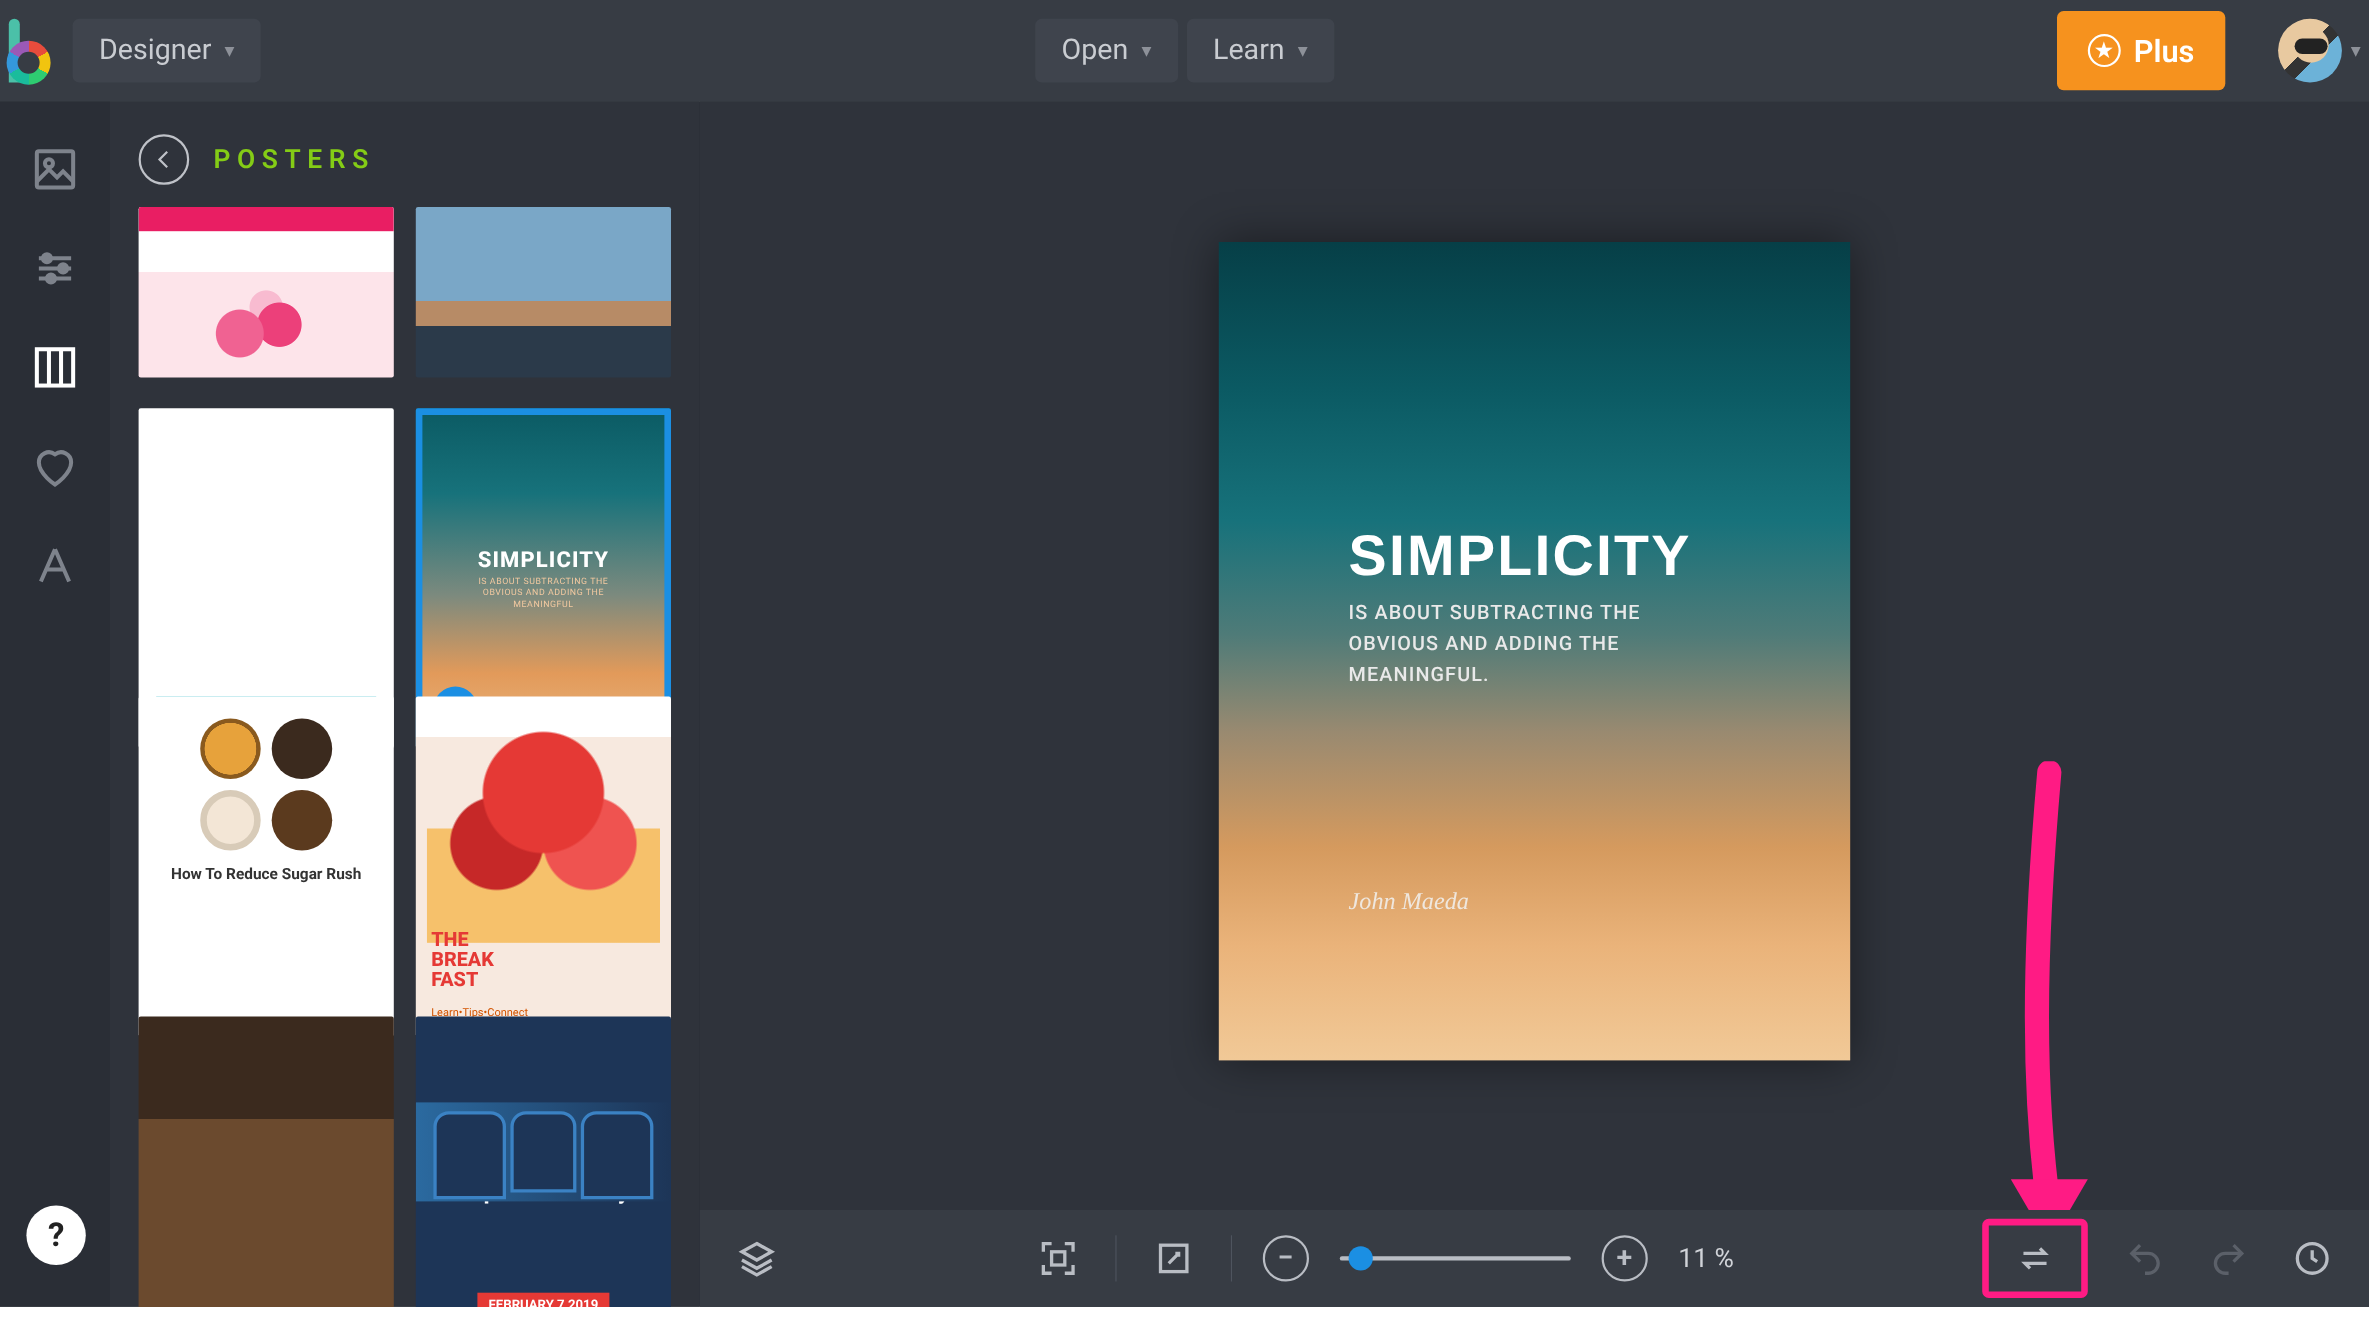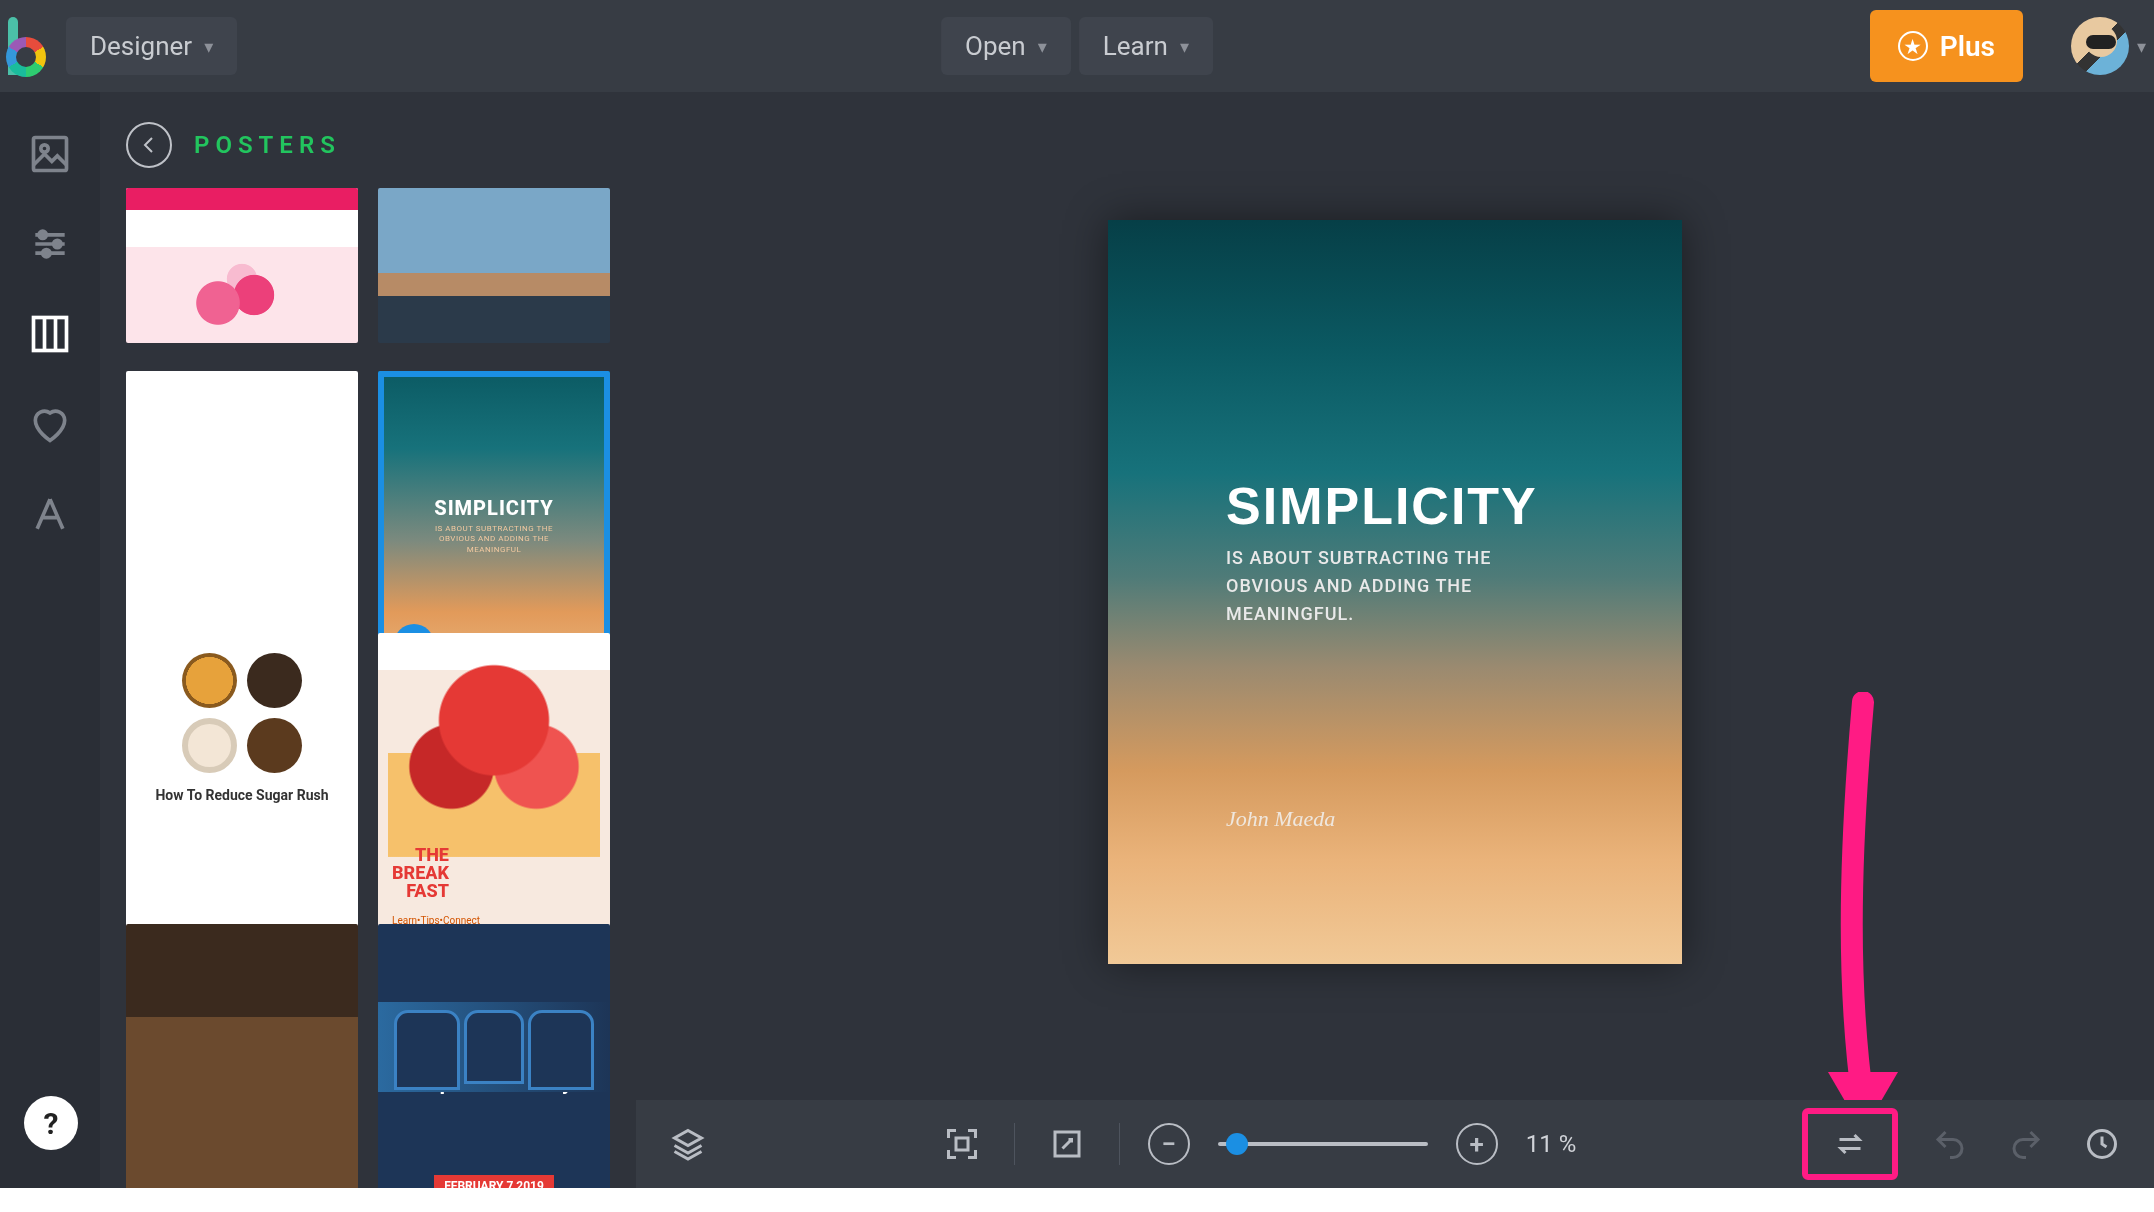--- a/index.html
+++ b/index.html
@@ -33,21 +33,21 @@
   .rail { width:100px; background:#2a2e36; display:flex; flex-direction:column; align-items:center; padding-top:40px; gap:46px; position:relative;}
   .rail .ico { width:44px; height:44px; color:#7e838c; cursor:pointer; display:flex;align-items:center;justify-content:center;}
   .rail .ico.active{ color:#fff;}
   .rail .ico svg{width:100%;height:100%;stroke:currentColor;fill:none;stroke-width:2;}
   .help-fab{ position:absolute; bottom:38px; left:24px; width:54px;height:54px;border-radius:50%;background:#fff;color:#222;font-size:30px;font-weight:700;display:flex;align-items:center;justify-content:center;cursor:pointer;}
 
   
   .panel { width:536px; background:#2f333b; display:flex; flex-direction:column; position:relative; }
   .panel-head{ display:flex; align-items:center; gap:22px; padding:30px 20px 20px 26px;}
   .back-circle{ width:46px;height:46px;border:2.5px solid #bfc2c8;border-radius:50%;display:flex;align-items:center;justify-content:center;color:#bfc2c8;cursor:pointer;font-size:26px;}
-  .panel-title{ color:#22c55e; letter-spacing:6px; font-size:24px; font-weight:600;}
+  .panel-title{ color:#84cc16; letter-spacing:6px; font-size:24px; font-weight:600;}
   .grid{ padding:0 26px 30px 26px; overflow-y:auto; display:grid; grid-template-columns:1fr 1fr; gap:28px 20px;}
   .grid::-webkit-scrollbar{width:10px;}
   .grid::-webkit-scrollbar-thumb{background:#4a4f58;border-radius:5px;}
   .tpl{ width:100%; aspect-ratio: 3/4; border-radius:2px; background:#888; position:relative; overflow:hidden; cursor:pointer; display:flex; align-items:center; justify-content:center; text-align:center;}
   .tpl.wide{aspect-ratio:1.5/1;}
   .tpl.selected{ outline:6px solid #1b8fe3; outline-offset:-6px;}
   .tpl .check{ position:absolute; left:16px; bottom:16px; width:40px;height:40px;border-radius:50%;background:#1b8fe3;display:flex;align-items:center;justify-content:center;color:#fff;font-size:22px;}
 
   
   .tpl1{background:linear-gradient(#fff 0 38%,#fde4ea 38% 100%);}
@@ -68,21 +68,21 @@
   .tpl5{background:#fff;color:#333;flex-direction:column;justify-content:flex-start;padding:14px;}
   .tpl5 .dots{display:grid;grid-template-columns:1fr 1fr;grid-template-rows:1fr 1fr;gap:10px;width:120px;height:120px;margin-top:6px;}
   .tpl5 .dots>div{border-radius:50%;}
   .tpl5 .t5a{background:radial-gradient(circle,#e7a23b 0 60%,#8a5a1e 61% 100%);}
   .tpl5 .t5b{background:#3b2a1e;}
   .tpl5 .t5c{background:#f3e6d6;border:6px solid #d8cbb8;}
   .tpl5 .t5d{background:#5b3a1e;}
   .tpl5 .cap{font-size:14px;font-weight:700;margin-top:14px;line-height:1.2;}
   .tpl6{background:linear-gradient(180deg,#fff 0 12%,#f7e9df 12% 100%);flex-direction:column;}
   .tpl6 .stack{position:absolute;inset:18px 10px 60px 10px;background:radial-gradient(circle at 50% 30%,#e53935 0 28%,transparent 29%),radial-gradient(circle at 30% 50%,#c62828 0 22%,transparent 23%),radial-gradient(circle at 70% 50%,#ef5350 0 22%,transparent 23%),linear-gradient(#f6c16b,#f6c16b);background-size:100% 100%,100% 100%,100% 100%,100% 45%;background-position:center 10%,center,center,center 80%;background-repeat:no-repeat;border-radius:6px;}
-  .tpl6 .txt{position:absolute;left:14px;bottom:42px;color:#e53935;font-weight:800;font-size:18px;text-align:right;line-height:1;}
+  .tpl6 .txt{position:absolute;left:14px;bottom:42px;color:#e53935;font-weight:800;font-size:18px;text-align:left;line-height:1;}
   .tpl6 .sub{position:absolute;left:14px;bottom:16px;font-size:10px;color:#d35400;}
   .tpl7{background:linear-gradient(180deg,#3b2a1e 0 30%,#6b4a2e 30% 100%);}
   .tpl8{background:#1d3557;flex-direction:column;color:#fff;}
   .tpl8 .title8{font-weight:800;font-size:20px;margin-top:10px;}
   .tpl8 .row8{position:absolute;top:78px;left:0;right:0;height:90px;background:linear-gradient(90deg,#2b6aa0,#1d3557);} 
   .tpl8 .row8::before,.tpl8 .row8::after{content:"";position:absolute;top:8px;width:60px;height:74px;border-radius:14px 14px 0 0;background:#1d3557;border:3px solid #3b82c4;}
   .tpl8 .row8::before{left:16px;} .tpl8 .row8::after{right:16px;}
   .tpl8 .mid{position:absolute;top:8px;left:calc(50% - 30px);width:60px;height:74px;border-radius:14px 14px 0 0;background:#1d3557;border:3px solid #3b82c4;}
   .tpl8 .date8{position:absolute;bottom:36px;background:#e53935;padding:4px 10px;font-size:12px;font-weight:700;}
 

